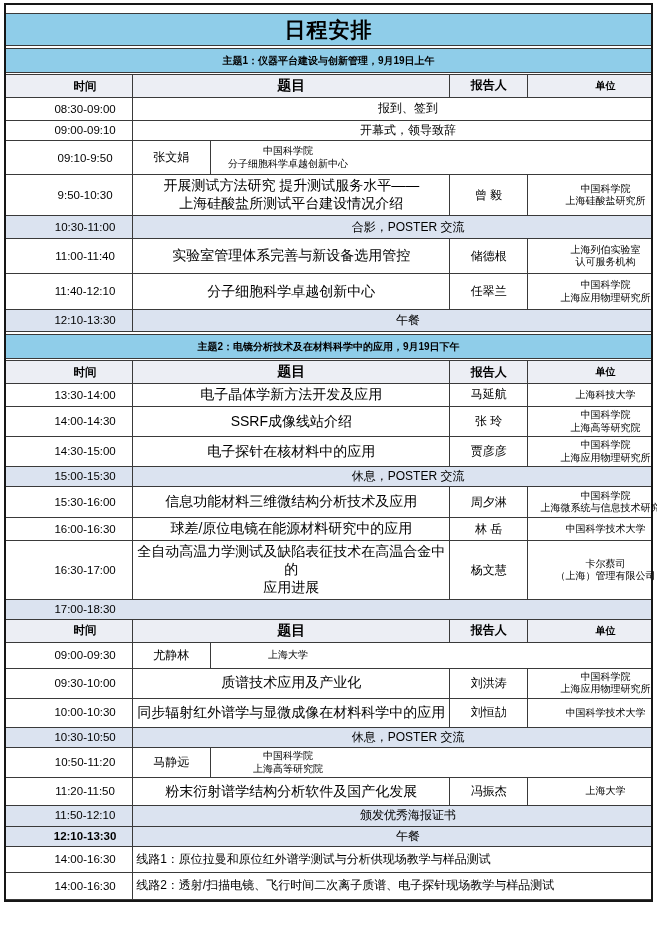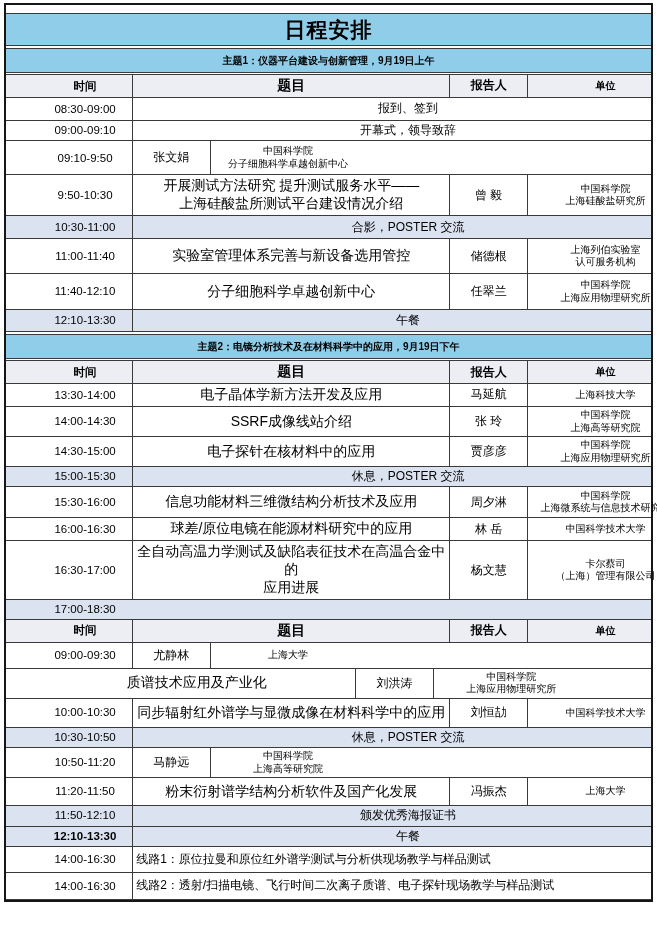--- a/index.html
+++ b/index.html
@@ -192,20 +192,21 @@
     <div class="c spk">报告人</div>
     <div class="c unit">单位</div>
   </div>
 
   <div class="row talk" style="min-height:27px">
     <div class="c time">09:00-09:30</div>
     <div class="c spk">尤静林</div>
     <div class="c unit">上海大学</div>
   </div>
   <div class="row talk" style="min-height:29px">
+    <div class="c time">09:30-10:00</div>
     <div class="c topic">质谱技术应用及产业化</div>
     <div class="c spk">刘洪涛</div>
     <div class="c unit">中国科学院
 上海应用物理研究所</div>
   </div>
   <div class="row talk" style="min-height:30px">
     <div class="c time">10:00-10:30</div>
     <div class="c topic">同步辐射红外谱学与显微成像在材料科学中的应用</div>
     <div class="c spk">刘恒劼</div>
     <div class="c unit">中国科学技术大学</div>

